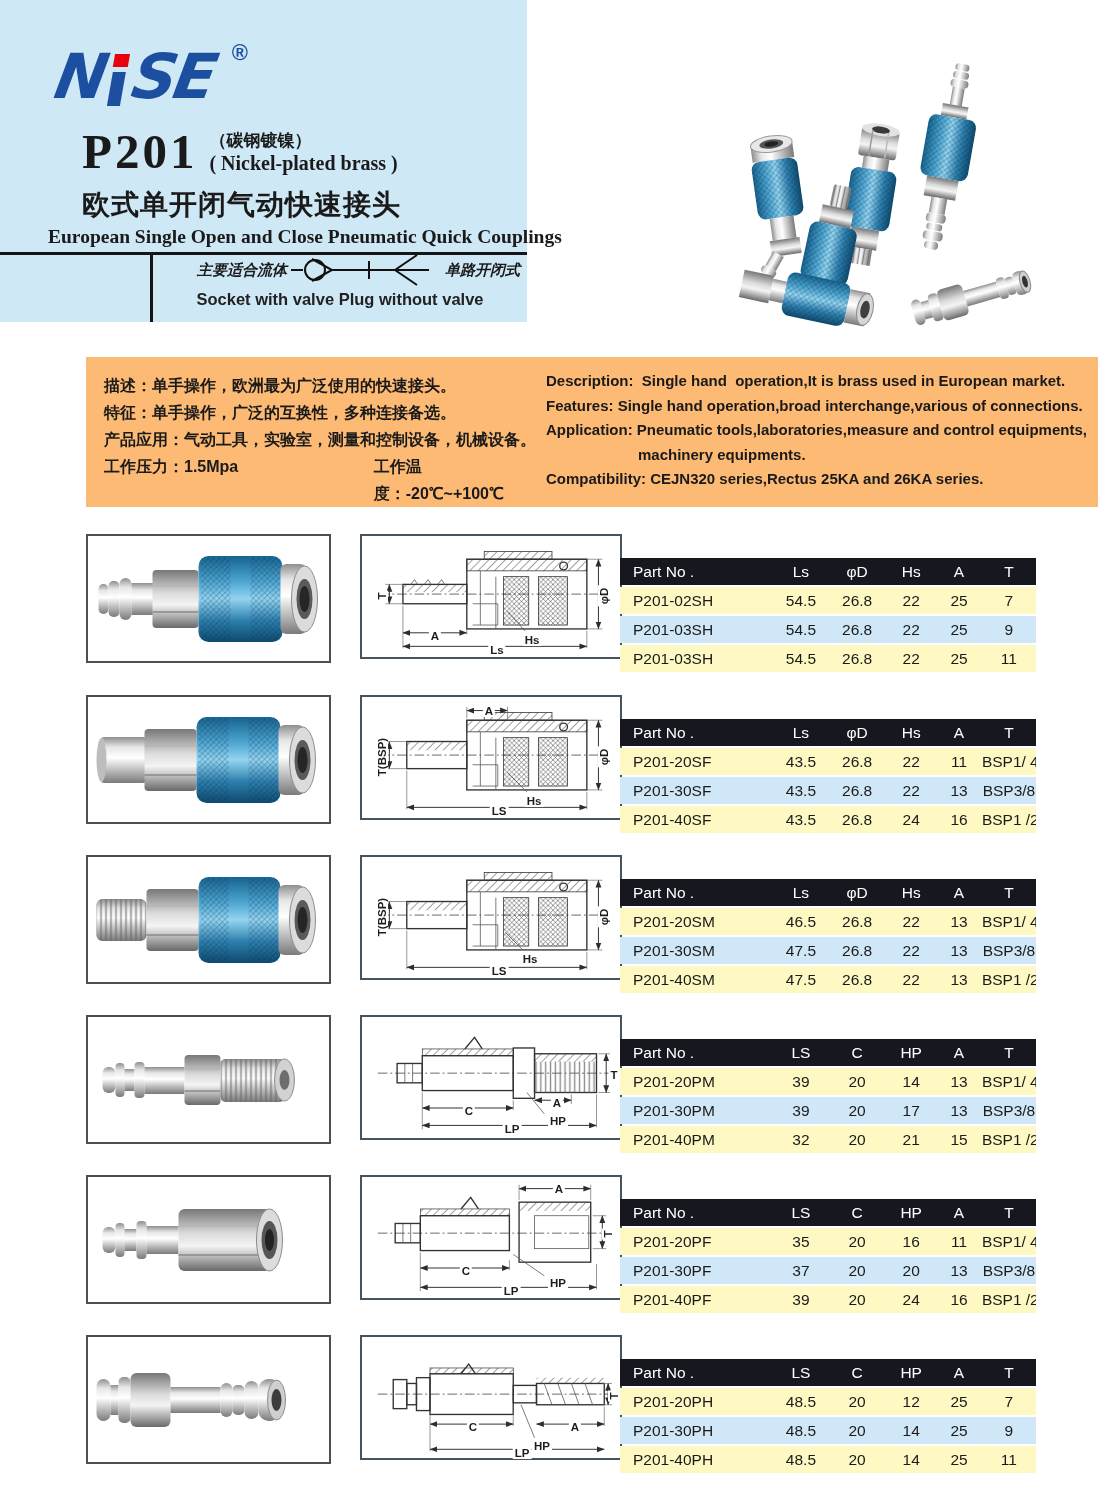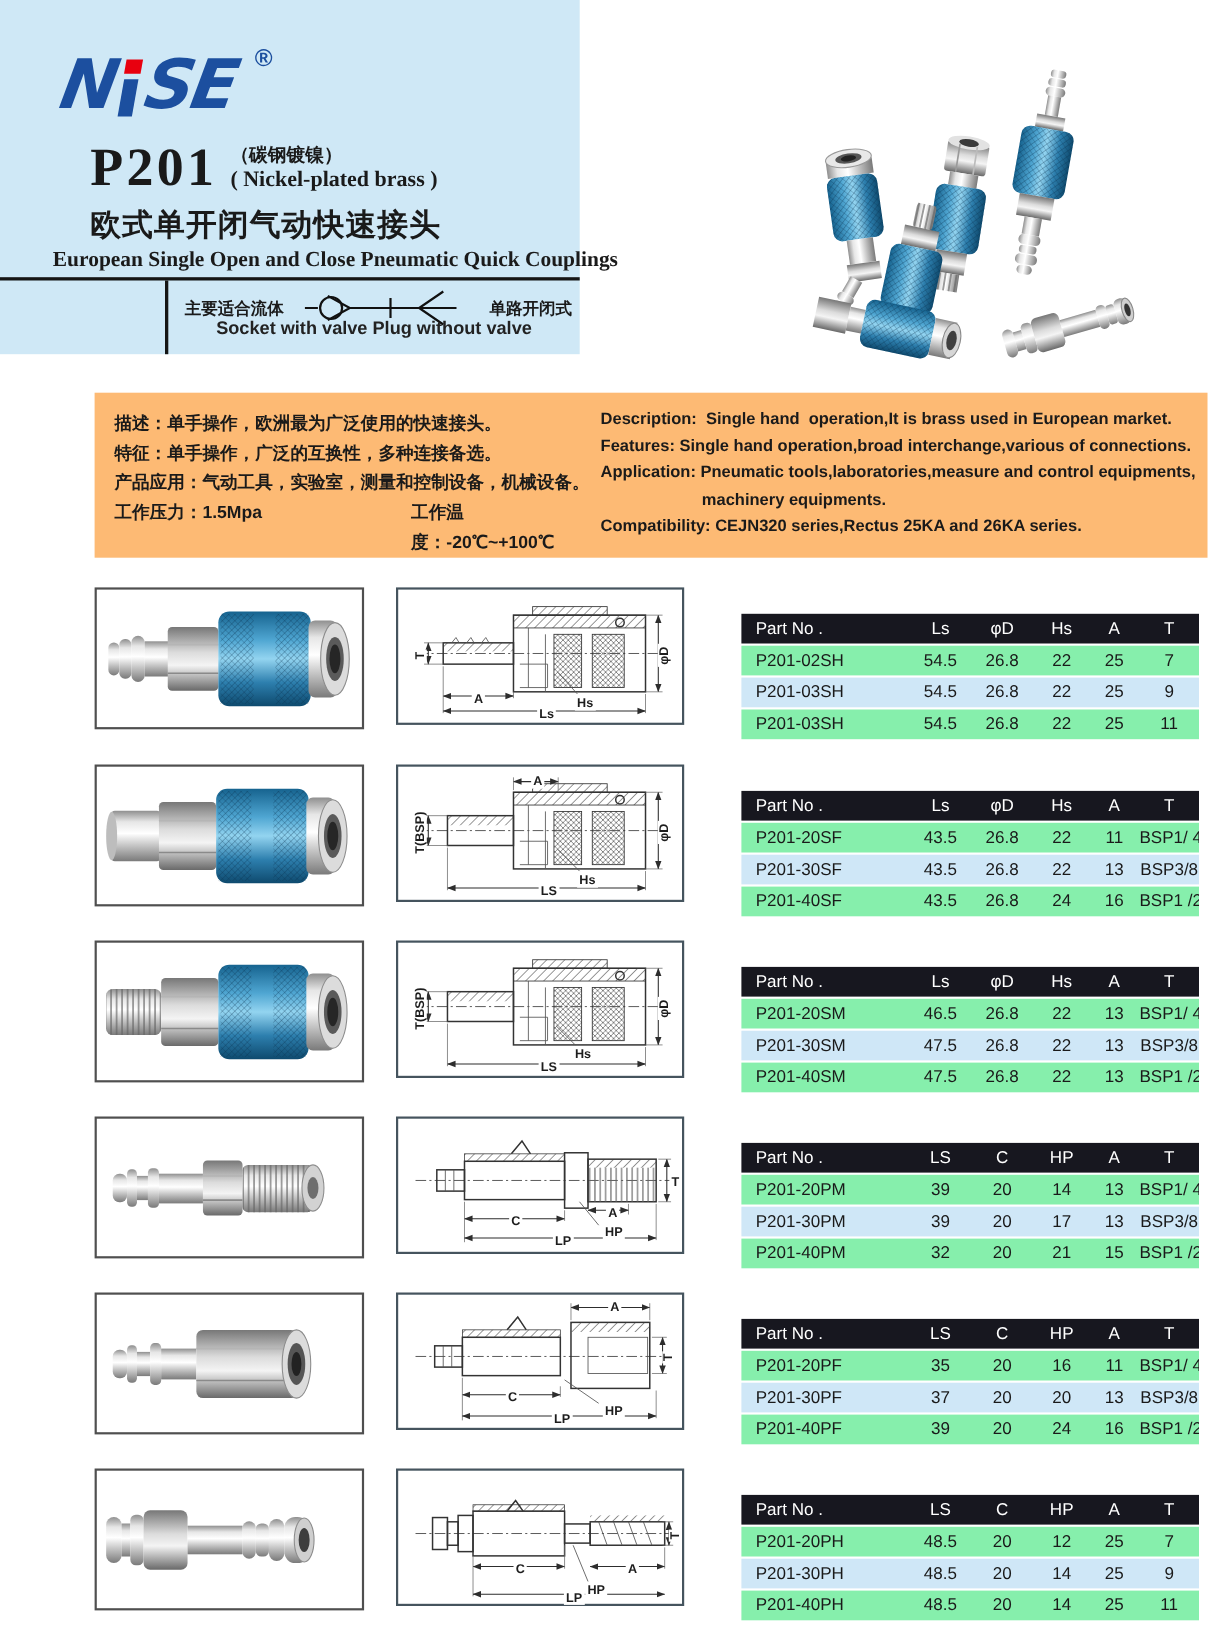--- a/index.html
+++ b/index.html
@@ -20,21 +20,21 @@
   .model-row{position:absolute;left:82px;top:126px;display:flex;align-items:flex-start;}
   .model-code{font-family:"Liberation Serif",serif;font-weight:bold;font-size:49px;line-height:52px;letter-spacing:3px;}
   .model-notes{margin-left:12px;padding-top:4px;}
   .model-note-cn{font-size:17px;font-weight:bold;line-height:22px;}
   .model-note-en{font-family:"Liberation Serif",serif;font-size:20px;font-weight:bold;line-height:22px;}
   .title-cn{position:absolute;left:82px;top:186px;font-size:28px;font-weight:bold;letter-spacing:1px;text-align:right;}
   .title-en{position:absolute;left:48px;top:226px;font-family:"Liberation Serif",serif;
             font-size:19.5px;font-weight:bold;white-space:nowrap;}
   .header-rule{position:absolute;left:0;top:252px;width:527px;height:3px;background:#151515;}
   .header-vline{position:absolute;left:150px;top:255px;width:3px;height:67px;background:#151515;}
-  .flow-row{position:absolute;left:168px;top:262px;width:352px;display:flex;align-items:center;justify-content:space-between;}
+  .flow-row{position:absolute;left:168px;top:252px;width:352px;display:flex;align-items:center;justify-content:flex-end;font-style:italic;}
   .flow-label{font-size:15px;font-weight:bold;white-space:nowrap;}
   .flow-svg{margin:0 4px;}
   .flow-caption{position:absolute;left:160px;top:290px;width:360px;text-align:center;
                 font-size:16.5px;font-weight:bold;color:#222;}
 
   .hero{position:absolute;left:645px;top:38px;width:425px;height:300px;}
 
   
   .desc-panel{position:absolute;left:86px;top:357px;width:1012px;height:150px;background:#fdba74;}
   .desc-cn{position:absolute;left:18px;top:15px;width:440px;font-size:16px;font-weight:bold;}
@@ -51,25 +51,25 @@
   .product-row{position:absolute;left:0;width:1098px;height:140px;}
   .photo-box{position:absolute;left:86px;top:0;width:241px;height:125px;background:#fff;
              border:2px solid #4f4f4f;}
   .photo-box svg{width:100%;height:100%;display:block;}
   .drawing-box{position:absolute;left:360px;top:0;width:258px;height:121px;background:#fff;
                border:2px solid #45545e;}
   .drawing-box svg{position:absolute;left:0;top:0;width:100%;height:100%;}
   .dim{position:absolute;font-size:11.5px;font-weight:bold;color:#1d1d1d;background:#fff;
        padding:0 2px;white-space:nowrap;transform:translate(-50%,-50%);}
 
-  .spec-table{position:absolute;left:674px;top:24px;width:416px;}
+  .spec-table{position:absolute;left:620px;top:24px;width:416px;}
   .trow{display:grid;grid-template-columns:37% 13% 14% 12% 11% 13%;height:27px;line-height:27px;
         margin-bottom:2px;font-size:15.5px;}
   .thead{background:#17171f;color:#fff;}
-  .alt-gray{background:#86efac;}
+  .alt-gray{background:#fef9c3;}
   .alt-blue{background:#cfe7f7;}
   .tcell{text-align:center;overflow:hidden;white-space:nowrap;}
   .tcell.first{text-align:left;padding-left:13px;}
 
   
   .ol{fill:none;stroke:#333;stroke-width:1.4;}
   .tl{fill:none;stroke:#555;stroke-width:0.8;}
   .cl{stroke:#555;stroke-width:0.9;stroke-dasharray:10 3 2 3;}
   .dl{stroke:#2d2d2d;stroke-width:1;marker-start:url(#arw);marker-end:url(#arw);}
   .ext{stroke:#666;stroke-width:0.7;}

